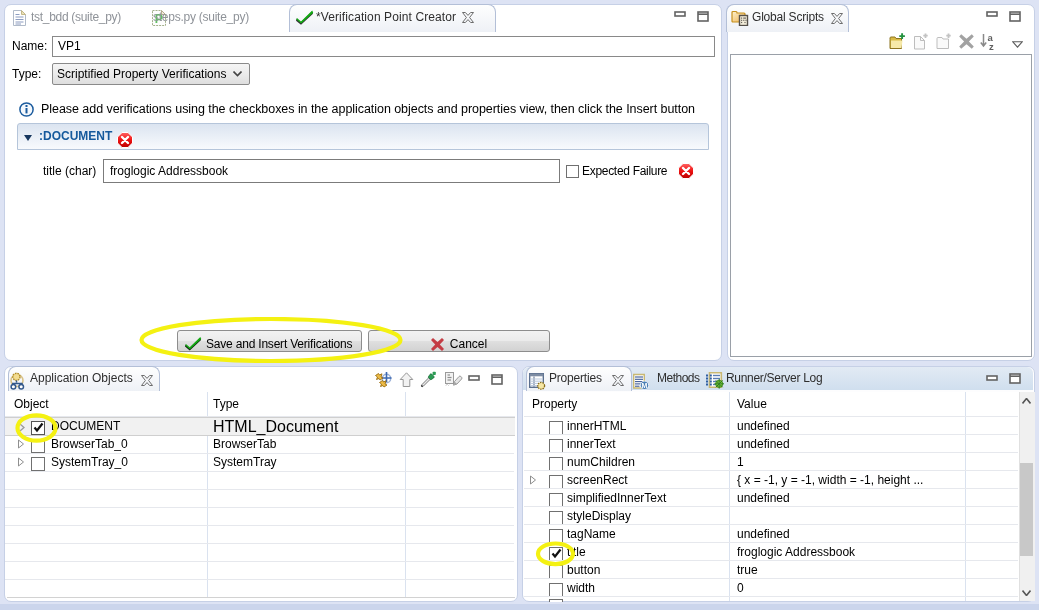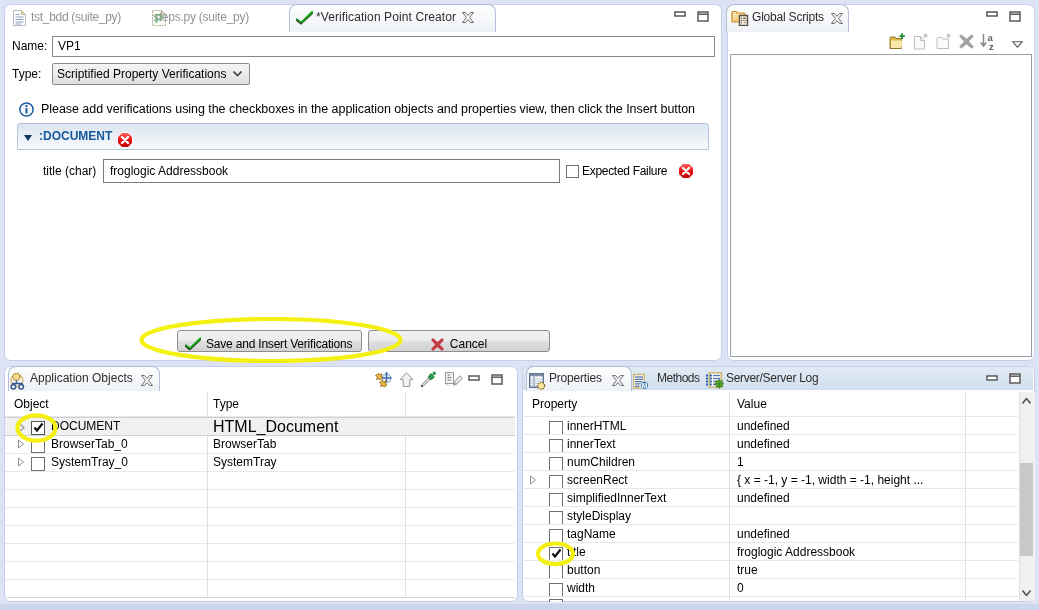--- a/index.html
+++ b/index.html
@@ -330,21 +330,21 @@
       <line x1="9" y1="7.5" x2="16" y2="7.5"></line>
       <line x1="9" y1="10.5" x2="14" y2="10.5"></line>
       <line x1="9" y1="13.5" x2="13" y2="13.5"></line>
     </g>
  <g>
   <circle cx="15.2" cy="12.8" r="3.6" fill="#7ec832" stroke="#2e7d1e" stroke-width="0.8"></circle>
   <circle cx="15.2" cy="12.8" r="1.4" fill="#f2fce8"></circle>
   <path d="M15.2 8 L15.2 17.6 M10.4 12.8 L20 12.8 M11.8 9.4 L18.6 16.2 M18.6 9.4 L11.8 16.2" stroke="#2e7d1e" stroke-width="1"></path>
  </g>
 </svg>
-<div class="lbl" style="left:726px;top:366px;height:24px;line-height:24px;color:#2e2e2e;letter-spacing:-0.3px">Server/Server Log</div>
+<div class="lbl" style="left:726px;top:366px;height:24px;line-height:24px;color:#2e2e2e;letter-spacing:-0.3px">Runner/Server Log</div>
 
 <svg class="abs" style="left:986px;top:375px" width="12" height="6" viewBox="0 0 12 6">
  <rect x="1" y="1" width="10" height="4" fill="#fff" stroke="#636363" stroke-width="1.6"></rect>
 </svg>
 <svg class="abs" style="left:1009px;top:373px" width="12" height="11" viewBox="0 0 12 11">
  <rect x="1" y="1" width="10" height="9" fill="#fff" stroke="#636363" stroke-width="1.6"></rect>
  <line x1="1" y1="3.2" x2="11" y2="3.2" stroke="#636363" stroke-width="1.6"></line>
 </svg>
 
 <div class="lbl" style="left:532px;top:392px;height:24px;line-height:24px;font-size:12px">Property</div>

